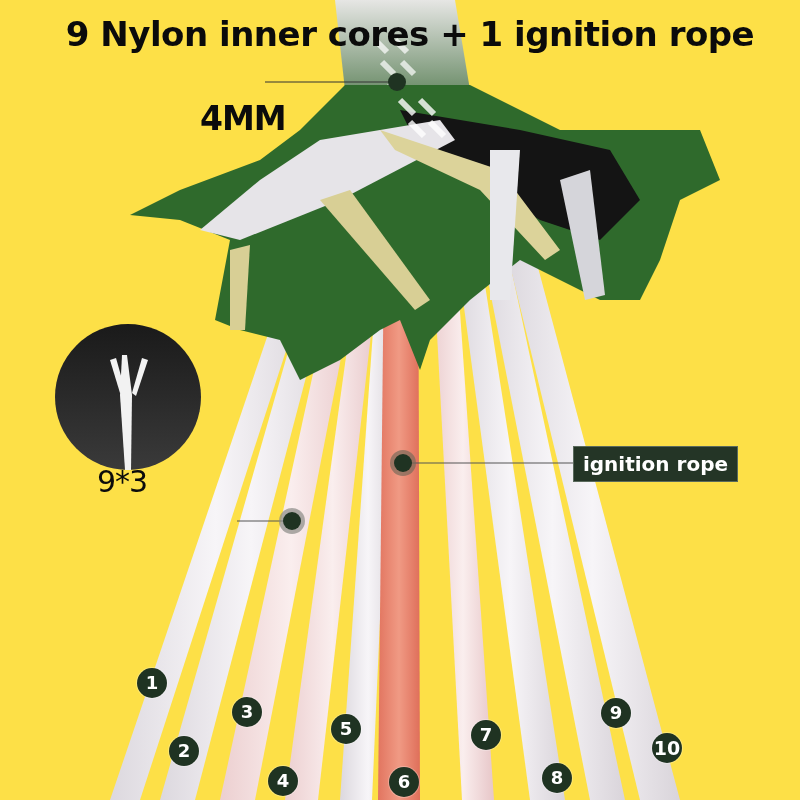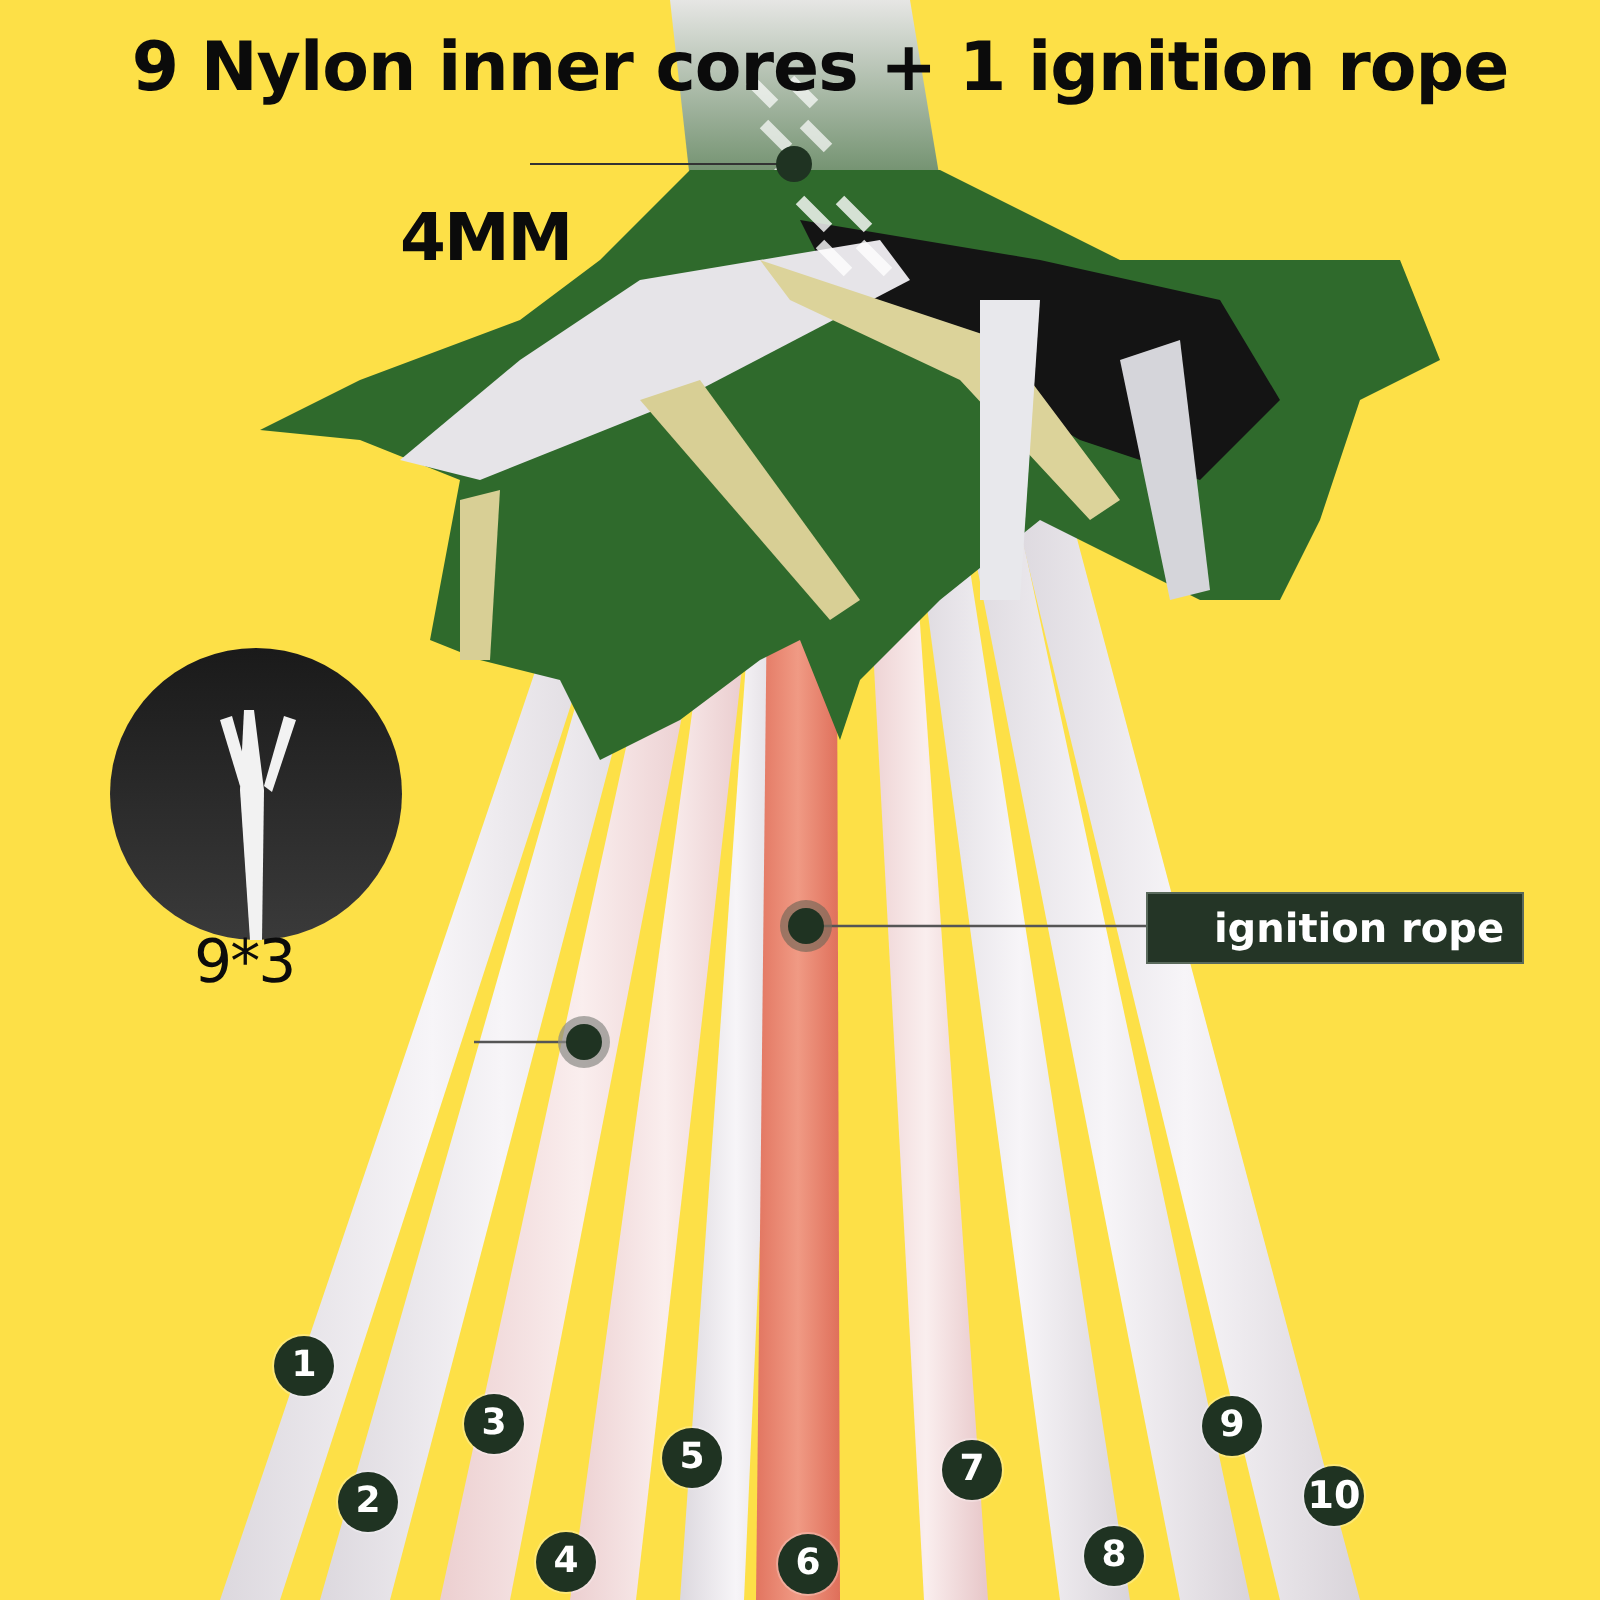--- a/index.html
+++ b/index.html
@@ -4,21 +4,21 @@
 <style>
   html, body { margin:0; padding:0; }
   body { width:800px; height:800px; overflow:hidden; background:#efeeec; font-family:"DejaVu Sans", sans-serif; }
   .canvas { position:relative; width:800px; height:800px; background:#fde047; overflow:hidden; }
   .art { position:absolute; left:0; top:0; width:800px; height:800px; }
   .title { position:absolute; left:0; top:14px; width:820px; text-align:center; font-family:"DejaVu Sans", sans-serif; font-weight:bold; font-size:34px; color:#0b0b0b; letter-spacing:-0.5px; }
   .size-label { position:absolute; left:200px; top:82px; font-family:"DejaVu Sans", sans-serif; font-weight:bold; font-size:33px; color:#0b0b0b; letter-spacing:-1px;margin-top:17px; }
   .count-label { position:absolute; left:97px; top:464px; font-family:"DejaVu Sans", sans-serif; font-weight:normal; font-size:30px; color:#0b0b0b; letter-spacing:-1px; }
   .badge { position:absolute; background:#243526; color:#ffffff; font-family:"DejaVu Sans", sans-serif; font-weight:bold; border:1px solid #5a6a5c; }
   .badge-cores { left:75px; top:508px; width:162px; height:30px; line-height:30px; font-size:13.5px; text-align:center; }
-  .badge-ignition { left:573px; top:446px; width:163px; height:34px; line-height:34px; font-size:20px; text-align:center;padding-left:24px; }
+  .badge-ignition { left:573px; top:446px; width:163px; height:34px; line-height:34px; font-size:20px; text-align:center; }
   .num { position:absolute; width:30px; height:30px; border-radius:50%; background:#1f3322; color:#fff; font-family:"DejaVu Sans", sans-serif; font-weight:bold; font-size:18px; line-height:30px; text-align:center; box-shadow:0 0 0 1px rgba(255,255,255,0.25); }
   .num.small { font-size:19px; }
 </style>
 </head>
 <body>
 
 <div class="canvas">
 
   <svg class="art" viewBox="0 0 800 800">
     <defs>

